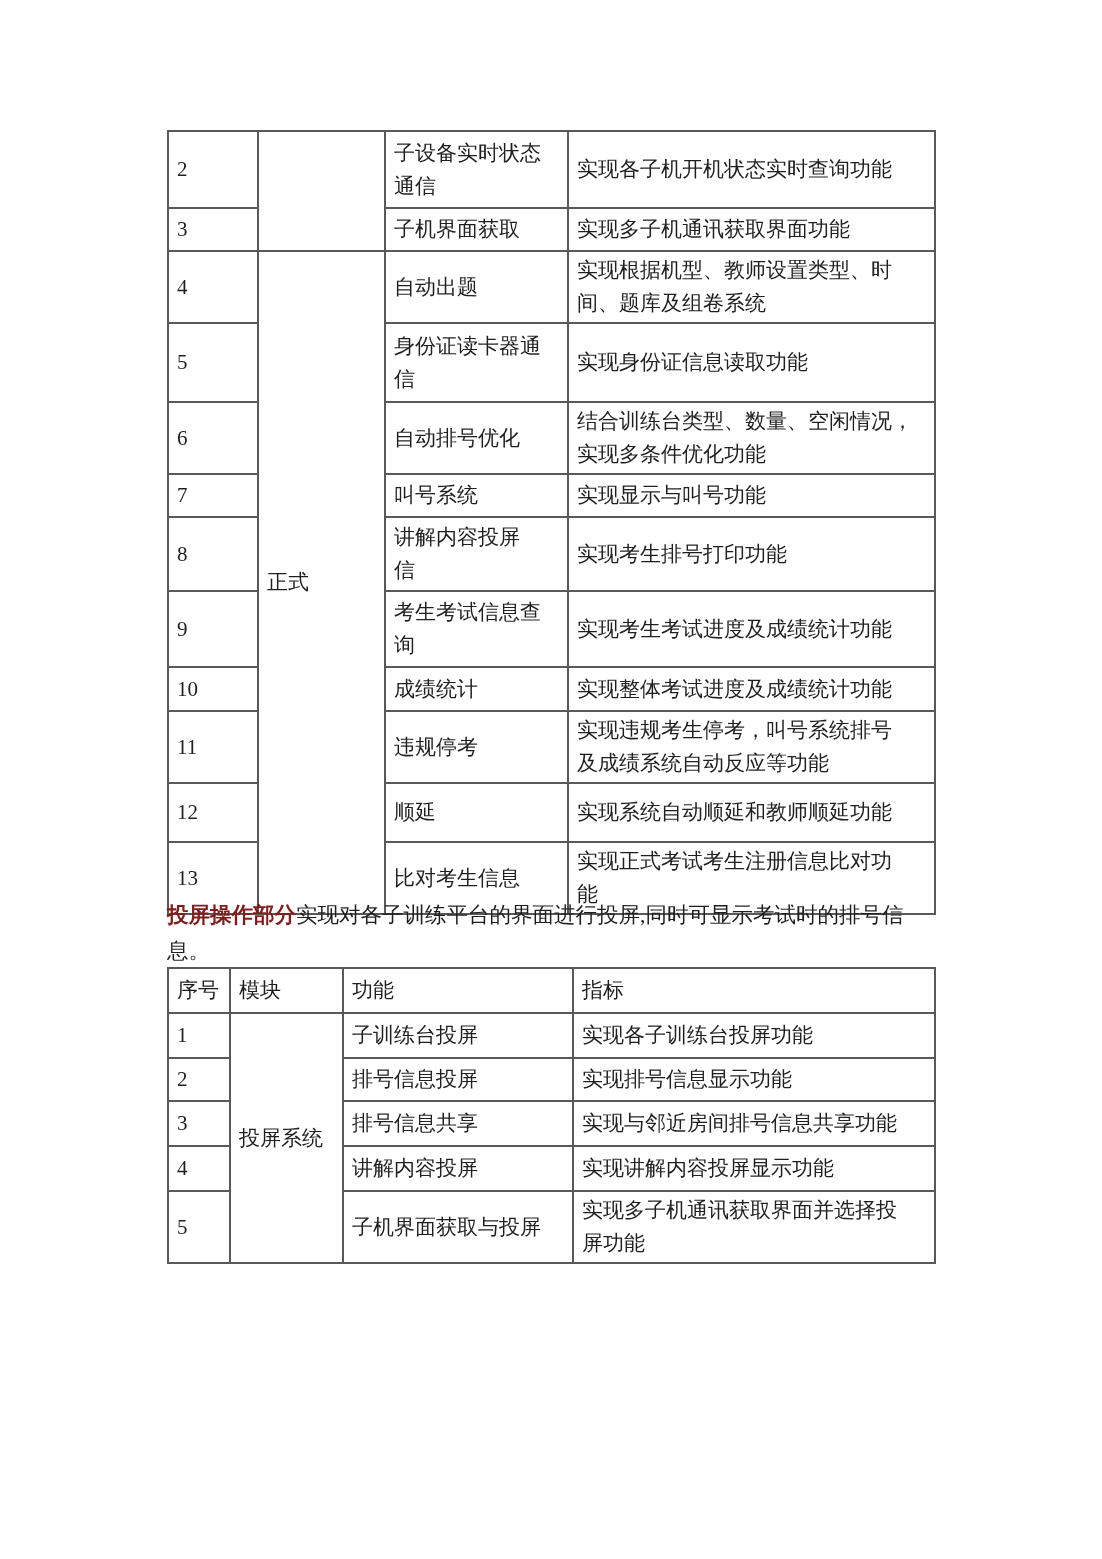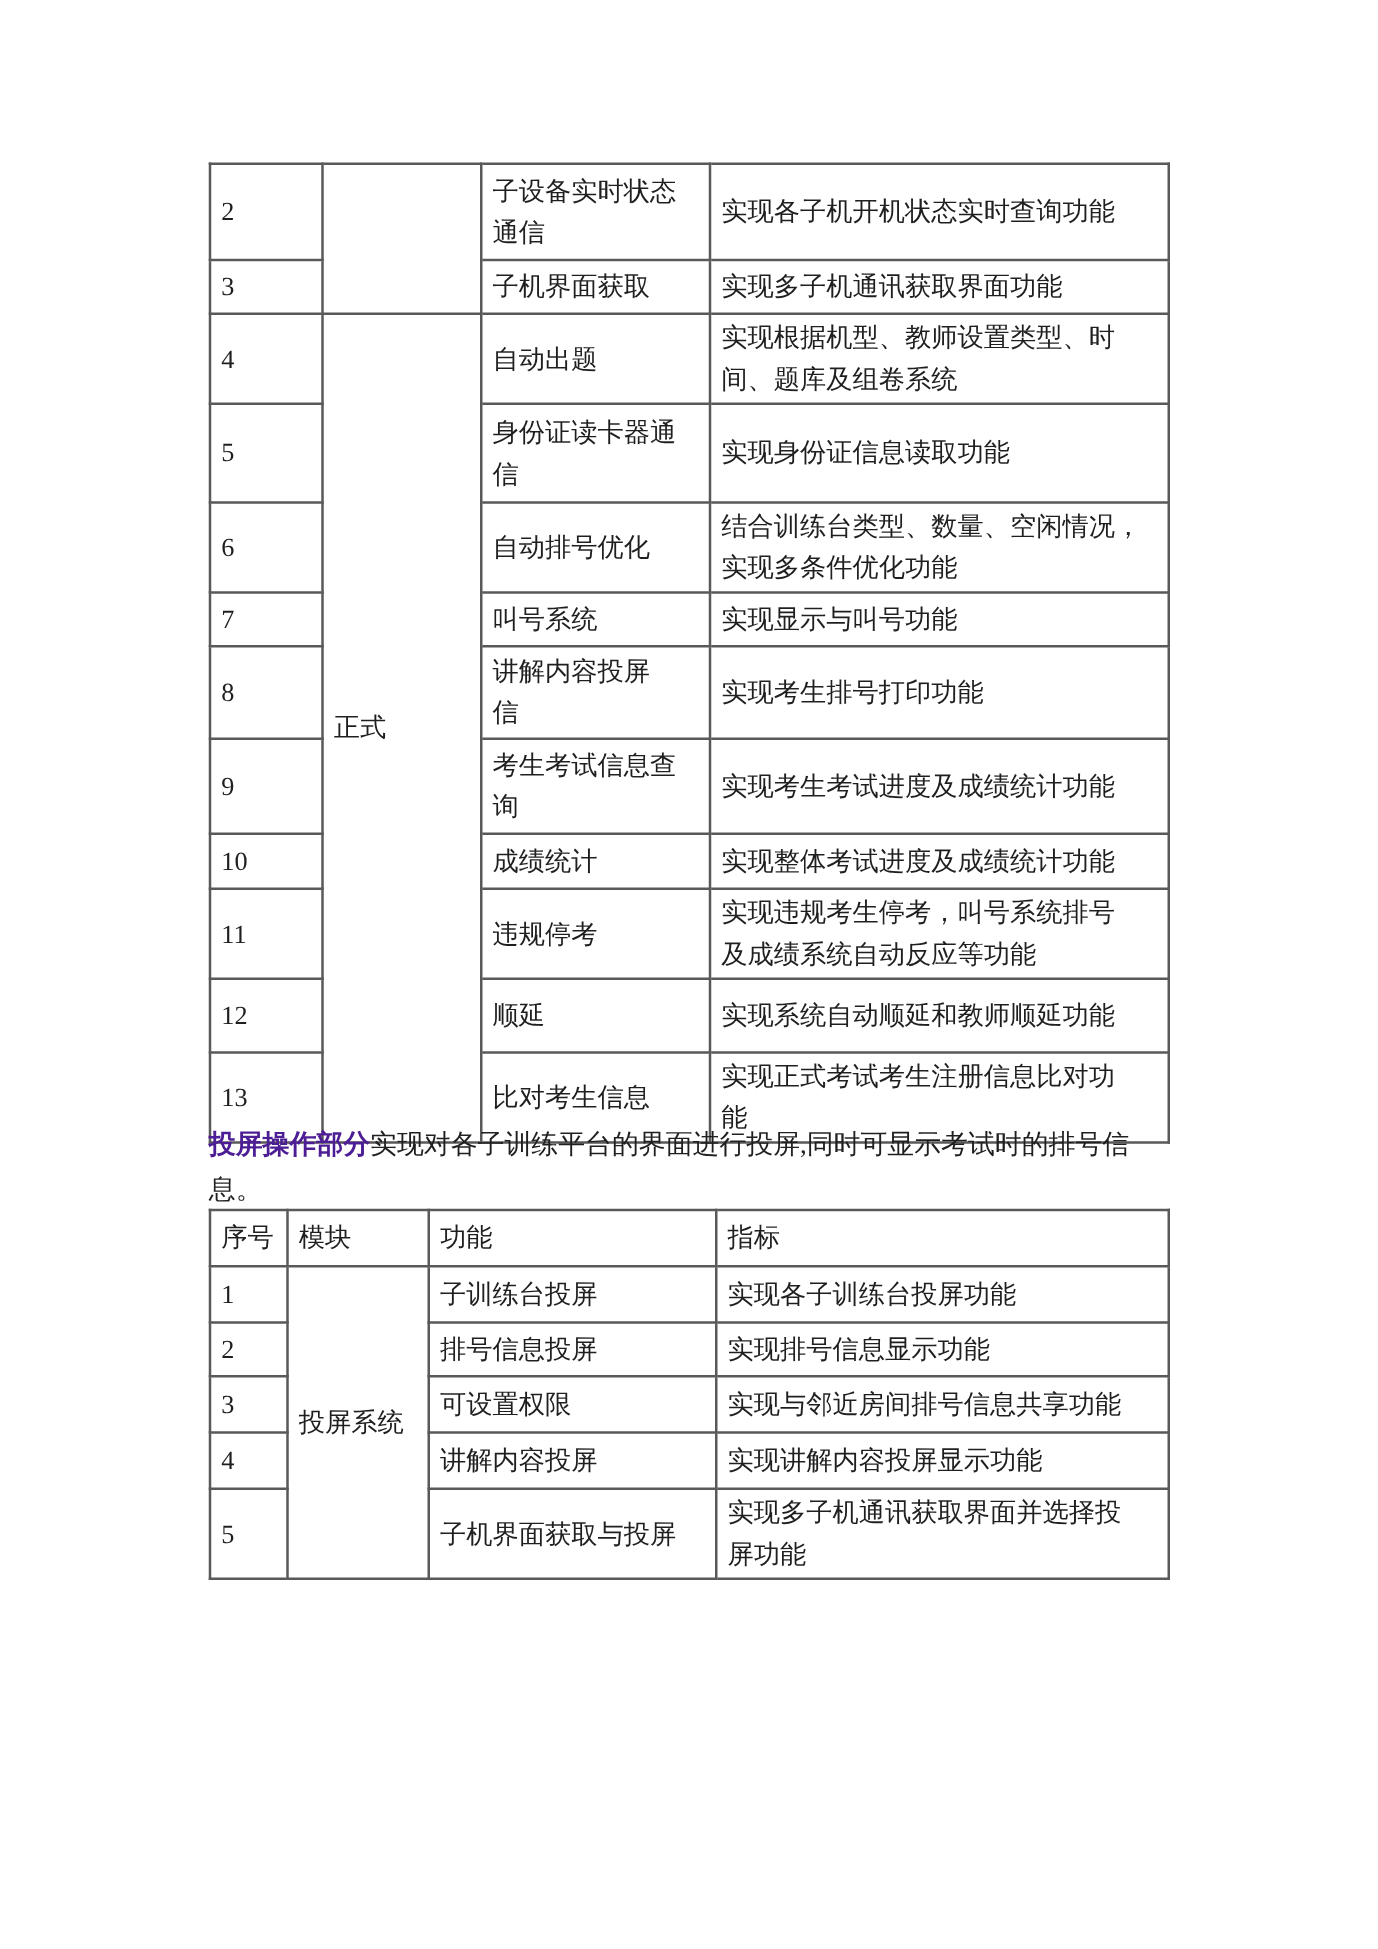--- a/index.html
+++ b/index.html
@@ -31,21 +31,21 @@
   p.para{
     position:absolute;
     margin:0;
     font-size:21.5px;
     line-height:36px;
     white-space:pre-line;
     color:#1f1f1f;
   }
   .p1{left:167px;top:897px;width:772px;}
   .p2{left:167px;top:1290px;width:772px;line-height:37px;text-indent:44px;}
-  .lead{font-weight:700;color:#4c1d95;}
+  .lead{font-weight:700;color:#7f1d1d;}
 </style>
 </head>
 <body>
 
 <div class="page">
 
   <table class="doc-table t1">
     <colgroup>
       <col style="width:90px">
         <col style="width:127px">
@@ -149,21 +149,21 @@
       <td>子训练台投屏</td>
       <td>实现各子训练台投屏功能</td>
     </tr>
     <tr style="height:43px">
       <td>2</td>
       <td>排号信息投屏</td>
       <td>实现排号信息显示功能</td>
     </tr>
     <tr style="height:45px">
       <td>3</td>
-      <td>可设置权限</td>
+      <td>排号信息共享</td>
       <td>实现与邻近房间排号信息共享功能</td>
     </tr>
     <tr style="height:45px">
       <td>4</td>
       <td>讲解内容投屏</td>
       <td>实现讲解内容投屏显示功能</td>
     </tr>
     <tr style="height:68px">
       <td>5</td>
       <td>子机界面获取与投屏</td>

